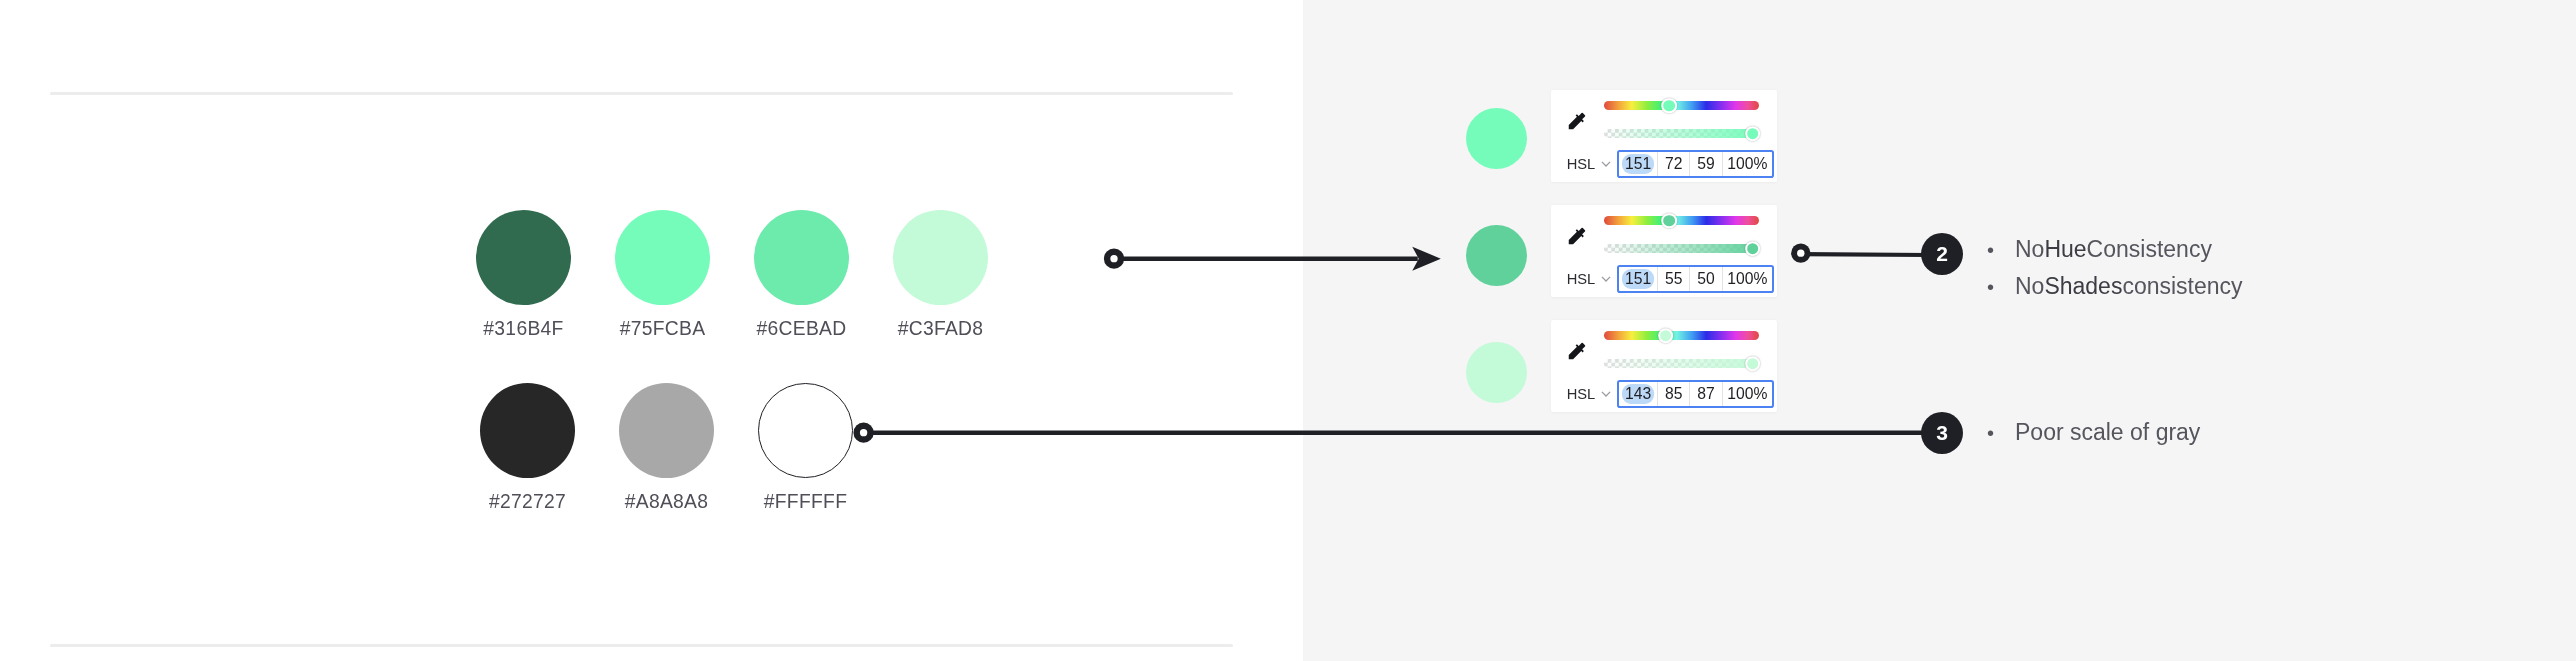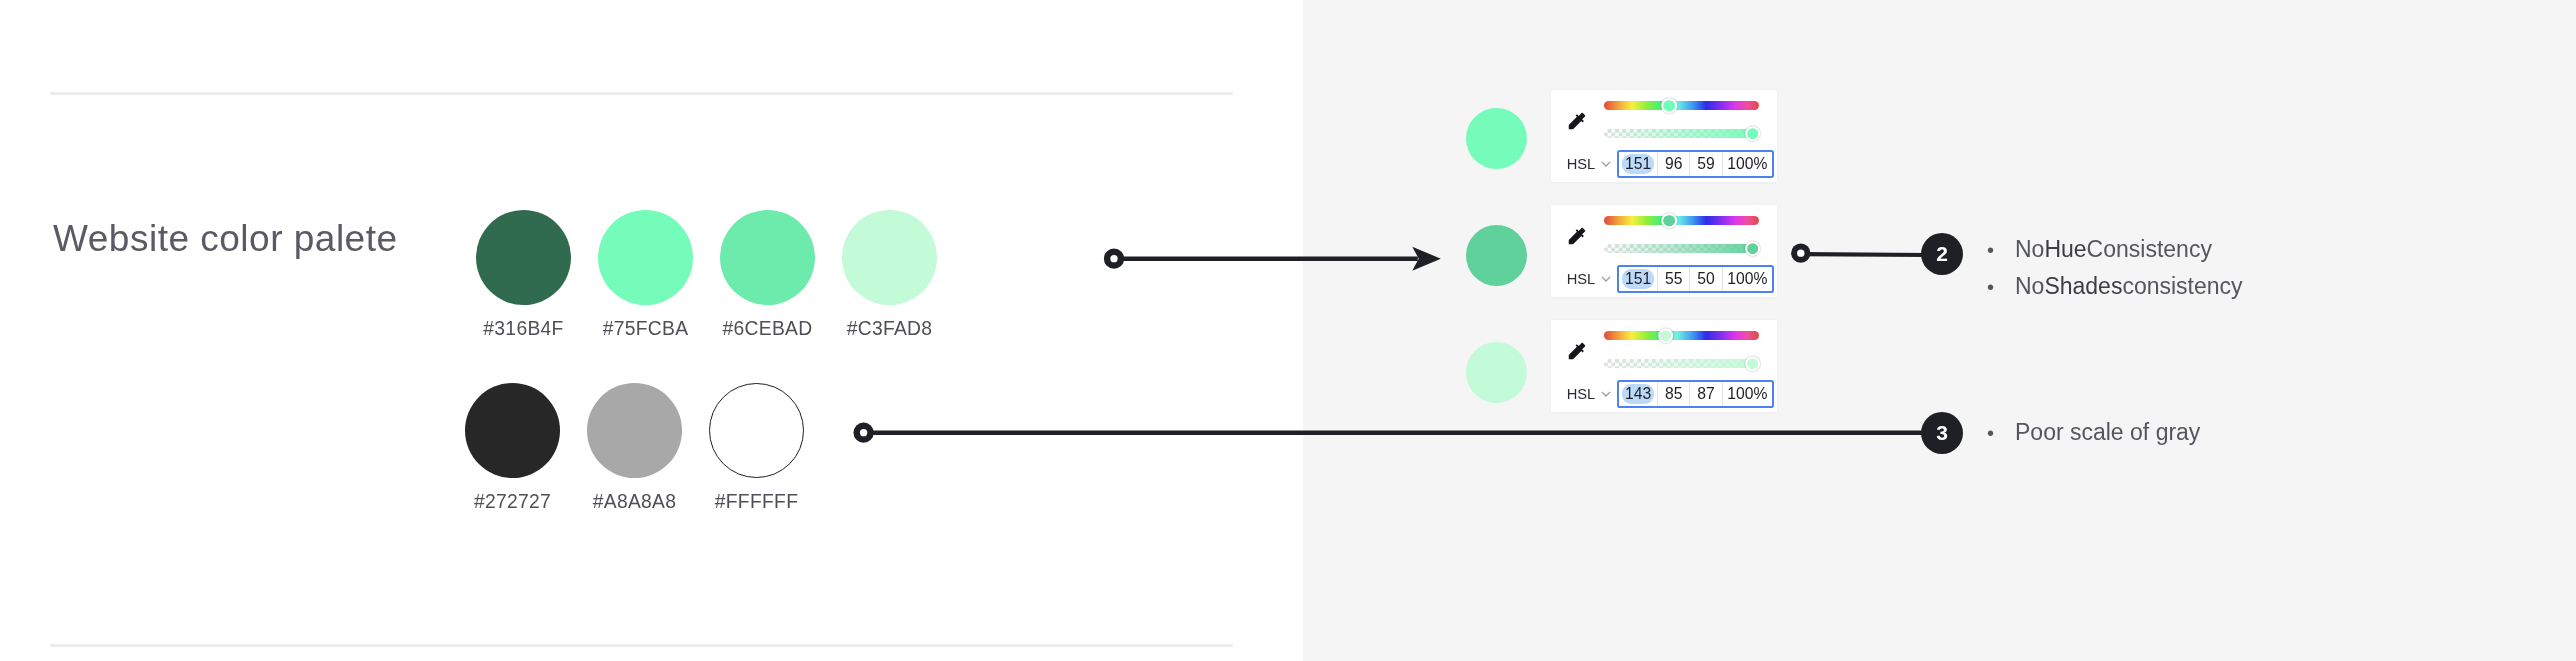--- a/index.html
+++ b/index.html
@@ -19,23 +19,23 @@
   .canvas{position:relative;width:2576px;height:661px;background:#fff;overflow:hidden}
 
   .right-panel{position:absolute;left:1303px;top:0;width:1273px;height:661px;background:var(--panel)}
 
   .divider{position:absolute;left:50px;width:1183px;height:2.8px;background:var(--divider);border-radius:1.8px}
   .divider-top{top:92px}
   .divider-bottom{top:644px}
 
   .title{position:absolute;left:53px;top:218px;font-size:37px;font-weight:500;letter-spacing:0.5px;color:var(--titlec);white-space:nowrap}
 
-  .palette-row{position:absolute;display:flex;gap:27px}
+  .palette-row{position:absolute;display:flex;gap:44px}
   .row1{left:476px;top:210px}
-  .row2{left:465px;top:383px}
+  .row2{left:480px;top:383px}
   .swatch{display:flex;flex-direction:column;align-items:center;width:95px}
   .swatch .circle{width:95px;height:95px;border-radius:50%}
   .swatch .circle.bordered{border:1.8px solid #1e2025}
   .swatch .hex-label{margin-top:13px;font-size:19.3px;color:var(--labelc);letter-spacing:0.3px;white-space:nowrap}
 
   .preview-circle{position:absolute;left:1466px;width:61px;height:61px;border-radius:50%}
 
   .picker-card{position:absolute;left:1551px;width:226px;height:92px;background:#fff;border-radius:1.8px;box-shadow:0 0.9px 2.8px rgba(0,0,0,.04)}
   .eyedropper{position:absolute;left:14.7px;top:20px;width:22px;height:22px;cursor:pointer}
   .sliders{position:absolute;left:53px;top:0;width:155px;height:100%}
@@ -63,21 +63,20 @@
   .annotation-list li b{color:var(--boldc);font-weight:normal}
 </style>
 </head>
 <body>
 
 <div class="canvas">
   <div class="right-panel"></div>
   <div class="divider divider-top"></div>
   <div class="divider divider-bottom"></div>
 
-  <h1 class="title">Website color palete</h1>
 
   <div class="palette-row row1" id="row-greens">
       <div class="swatch">
         <div class="circle" style="background: rgb(49, 107, 79);"></div>
         <div class="hex-label">#316B4F</div>
       </div>
       <div class="swatch">
         <div class="circle" style="background: rgb(117, 252, 186);"></div>
         <div class="hex-label">#75FCBA</div>
       </div>
@@ -124,21 +123,21 @@
           <div class="format-select">
             <span>HSL</span>
             <svg width="10" height="6.4" viewBox="0 0 11 7">
               <path d="M1 1l4.5 4.5L10 1" stroke="#9a9aa2" stroke-width="1.4" fill="none"></path>
             </svg>
           </div>
           <div class="value-group">
             <div class="cell c0">
               <span class="sel">151</span>
             </div>
-            <div class="cell c1">96</div>
+            <div class="cell c1">72</div>
             <div class="cell c2">59</div>
             <div class="cell c3">100%</div>
           </div>
         </div>
       </div>
       <div class="preview-circle" style="top: 225px; background: rgb(96, 209, 155);"></div>
       <div class="picker-card" style="top: 205px;">
         <div class="eyedropper"><svg viewBox="0 0 24 24" width="22" height="22">
             <path fill="#15161a" d="M20.71 5.63l-2.34-2.34a1 1 0 0 0-1.41 0l-3.12 3.12-1.93-1.91-1.41 1.41 1.42 1.42L3 16.25V21h4.75l8.92-8.92 1.42 1.42 1.41-1.41-1.92-1.92 3.12-3.12a1 1 0 0 0 .01-1.42z"></path>
           </svg></div>

